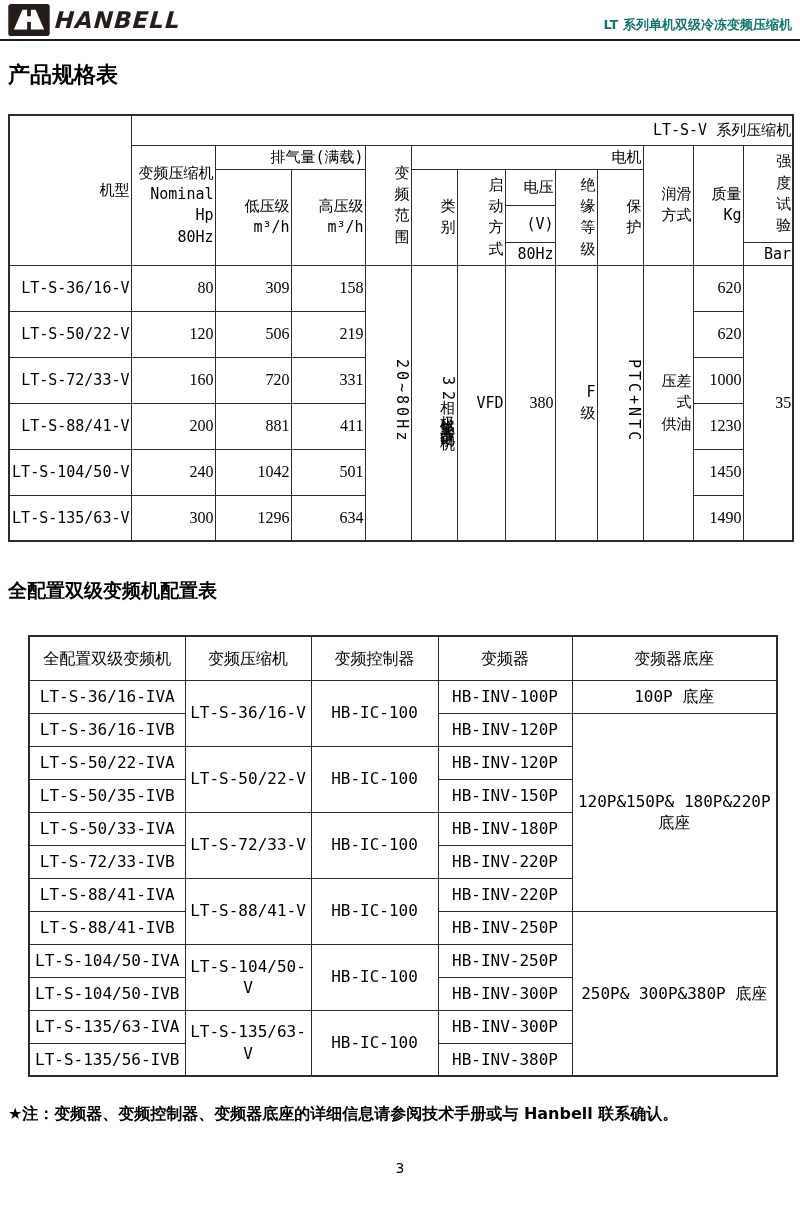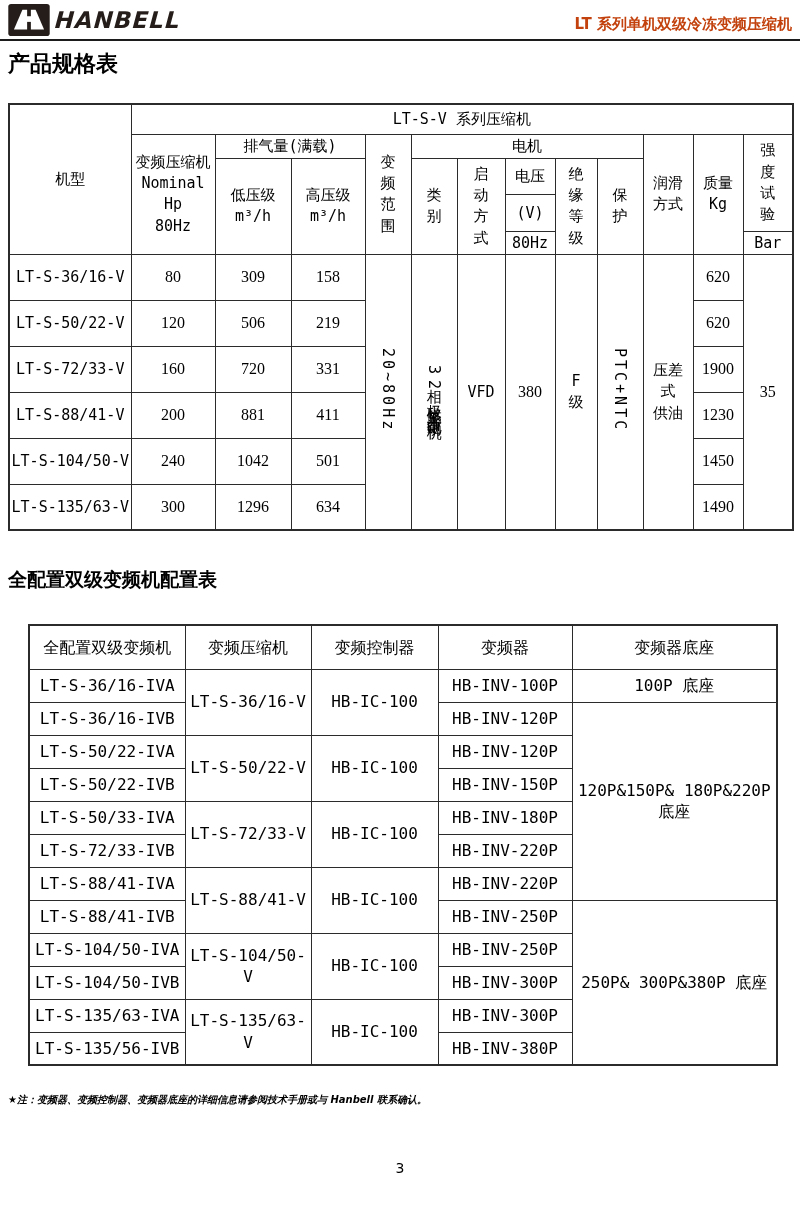--- a/index.html
+++ b/index.html
@@ -16,54 +16,54 @@
     padding: 4px 8px 3px 8px;
     border-bottom: 2px solid #1c1c1c;
   }
   .brand { display: flex; align-items: center; gap: 5px; }
   .brand-word {
     font-family: "DejaVu Sans", sans-serif;
     font-size: 23px; font-weight: 900; font-style: italic;
     letter-spacing: 1px; color: #241d19; transform: skewX(-4deg);
     line-height: 1;
   }
-  .header-right { font-size: 15px; font-weight: bold; color: #c2410c; padding-bottom: 2px; }
-  
-  .title-1 { margin: 10px 0 0 8px; font-size: 22px; font-weight: bold; line-height: 1.2; }
+  .header-right { font-size: 13px; font-weight: bold; color: #0f766e; padding-bottom: 2px; }
+  
+  .title-1 { margin: 21px 0 0 8px; font-size: 22px; font-weight: bold; line-height: 1.2; }
   .title-2 { margin: 37px 0 0 8px; font-size: 19px; font-weight: bold; line-height: 1.2; }
   
   table { border-collapse: collapse; table-layout: fixed; background: #fff; }
   td {
     border: 1.5px solid #2b2b2b;
     text-align: center; vertical-align: middle;
     padding: 1px; overflow: hidden;
     font-family: "DejaVu Sans Mono", "DejaVu Sans", sans-serif;
   }
   .pre { white-space: pre-line; line-height: 1.42; }
   .vert {
     writing-mode: vertical-lr; text-orientation: mixed;
     display: inline-block; letter-spacing: 3px; line-height: 1.1;
   }
   
   .spec { width: 784px; margin: 26px 0 0 8px; border: 2px solid #2b2b2b; }
-  .spec td { font-size: 15px; }
+  .spec td { font-size: 15px; text-align: right; }
   .spec .num { font-size: 16px; font-family: Liberation Serif, serif; }
   .spec .model { font-size: 15px; white-space: nowrap; }
   .spec .hr1 { height: 30px; } .spec .hr2 { height: 24px; }
   .spec .hr3 { height: 36px; } .spec .hr4 { height: 37px; }
   .spec .hr5 { height: 23px; }
   .spec .br  { height: 46px; }
   
   .config { width: 748px; margin: 33px 0 12px 28px; border: 2px solid #2b2b2b; }
   .config td { font-size: 16px; line-height: 1.35; }
   .config .hdr { height: 44px; }
   .config .row { height: 33px; }
   .config td.hcell { font-size: 16px; }
   
-  .footnote { margin: 27px 0 0 8px; font-size: 10px; font-weight: bold; font-style: italic; }
+  .footnote { margin: 27px 0 0 8px; font-size: 16px; font-weight: bold; }
   .pageno { position: absolute; left: 0; right: 0; top: 1160px; text-align: center; font-size: 14px; }
 </style>
 </head>
 <body>
 
 <div class="page-header">
   <div class="brand">
     <svg width="42" height="32" viewBox="0 0 44 34">
       <rect x="0" y="0" width="44" height="34" rx="3" fill="#241d19"></rect>
       <polygon points="6,27 15,6 20,6 20,27" fill="#ffffff"></polygon>
@@ -168,21 +168,21 @@
     <td class="num">120</td>
     <td class="num">506</td>
     <td class="num">219</td>
     <td class="num">620</td>
   </tr>
   <tr class="br">
     <td class="model">LT-S-72/33-V</td>
     <td class="num">160</td>
     <td class="num">720</td>
     <td class="num">331</td>
-    <td class="num">1900</td>
+    <td class="num">1000</td>
   </tr>
   <tr class="br">
     <td class="model">LT-S-88/41-V</td>
     <td class="num">200</td>
     <td class="num">881</td>
     <td class="num">411</td>
     <td class="num">1230</td>
   </tr>
   <tr class="br">
     <td class="model">LT-S-104/50-V</td>
@@ -231,21 +231,21 @@
     <td>HB-INV-120P</td>
     <td rowspan="6">120P&amp;150P&amp; 180P&amp;220P 底座</td>
   </tr>
   <tr class="row">
     <td>LT-S-50/22-IVA</td>
     <td rowspan="2">LT-S-50/22-V</td>
     <td rowspan="2">HB-IC-100</td>
     <td>HB-INV-120P</td>
   </tr>
   <tr class="row">
-    <td>LT-S-50/22-IVB</td>
+    <td>LT-S-50/35-IVB</td>
     <td>HB-INV-150P</td>
   </tr>
   <tr class="row">
     <td>LT-S-50/33-IVA</td>
     <td rowspan="2">LT-S-72/33-V</td>
     <td rowspan="2">HB-IC-100</td>
     <td>HB-INV-180P</td>
   </tr>
   <tr class="row">
     <td>LT-S-72/33-IVB</td>

